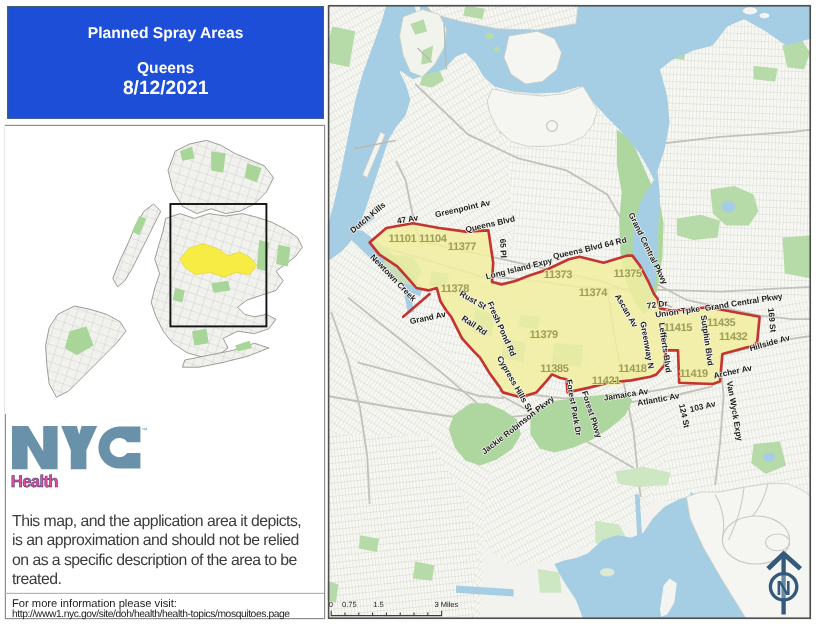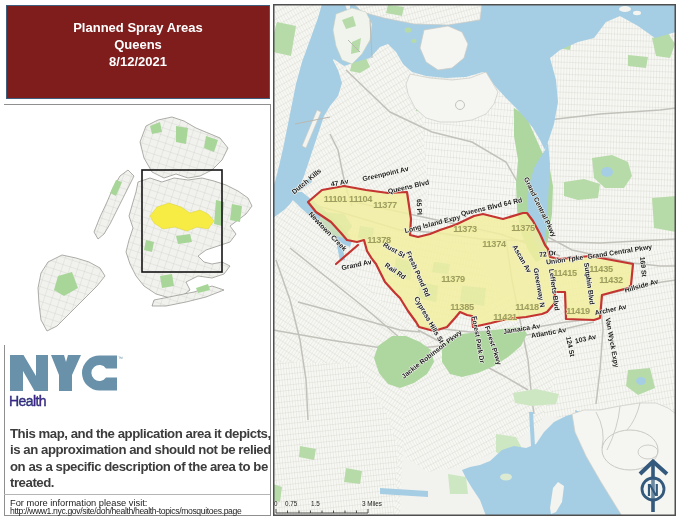--- a/index.html
+++ b/index.html
@@ -1,25 +1,25 @@
 <!DOCTYPE html>
 <html><head>
 <meta charset="utf-8">
 <style>
 html,body{margin:0;padding:0;background:#ffffff;}
 body{width:680px;height:520px;position:relative;overflow:hidden;font-family:"Liberation Sans",sans-serif;}
 .abs{position:absolute;}
-.title{left:6px;top:5px;width:262px;height:92px;background:#7f1d1d;border:1px solid #3e5e7b;color:#ffffff;text-align:center;font-weight:bold;}
+.title{left:6px;top:5px;width:262px;height:92px;background:#1d4ed8;border:1px solid #3e5e7b;color:#ffffff;text-align:center;font-weight:bold;}
 .title .l1{font-size:13px;padding-top:13px;line-height:17.7px;}
-.title .l2{font-size:13px;line-height:16.4px;}
-.title .l3{font-size:13px;line-height:18.8px;}
+.title .l2{font-size:13px;line-height:16.4px;margin-top:12px;}
+.title .l3{font-size:16px;line-height:18.8px;}
 .title .l4{font-size:13.3px;line-height:18.6px;letter-spacing:-0.2px;}
 .panel{left:4px;top:104px;width:265px;height:410px;background:#ffffff;border:1px solid #8f8f8f;}
-.health{left:9px;top:393px;color:#4c1d95;font-weight:normal;font-size:14px;letter-spacing:-0.6px;-webkit-text-stroke:0.4px #173768;}
-.disc{left:10px;top:426px;width:268px;color:#3c3c3c;font-weight:bold;font-size:13.2px;line-height:16.4px;letter-spacing:-0.45px;white-space:nowrap;}
+.health{left:9px;top:393px;color:#ec4899;font-weight:bold;font-size:14px;letter-spacing:-0.6px;-webkit-text-stroke:0.4px #173768;}
+.disc{left:10px;top:426px;width:268px;color:#3c3c3c;font-weight:normal;font-size:13.2px;line-height:16.4px;letter-spacing:-0.45px;white-space:nowrap;}
 .sep{left:4px;top:494px;width:266px;height:1px;background:#b5b5b5;}
 .foot1{left:10px;top:498px;color:#222;font-weight:normal;font-size:9.3px;}
 .foot2{left:10px;top:505.5px;color:#222;font-weight:normal;font-size:8.6px;letter-spacing:-0.35px;}
 </style>
 </head>
 <body>
 
 <div class="abs title">
 <div class="l1">Planned Spray Areas</div>
 <div class="l2">Queens</div>

